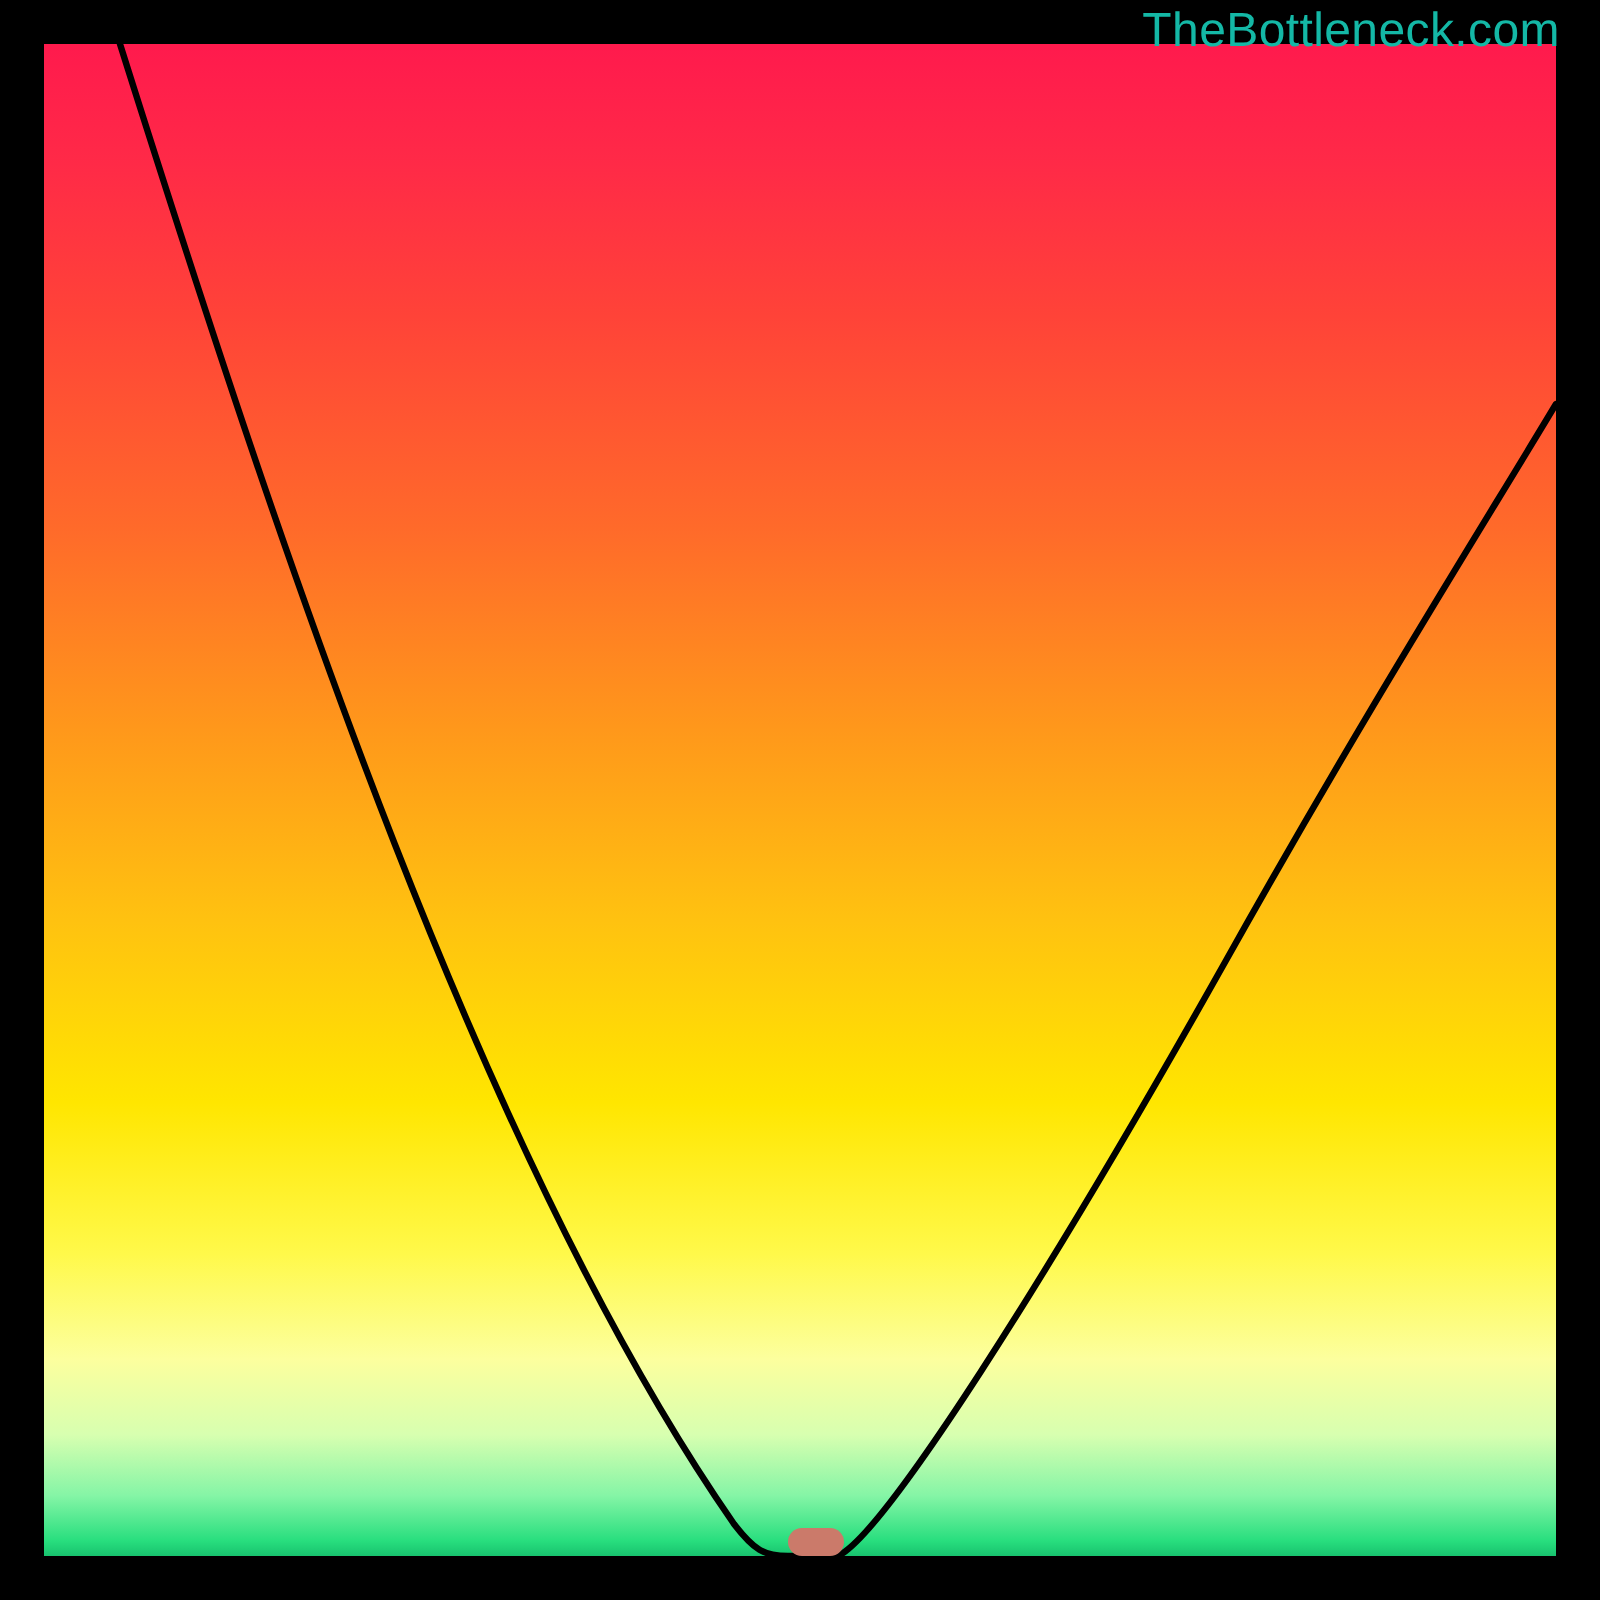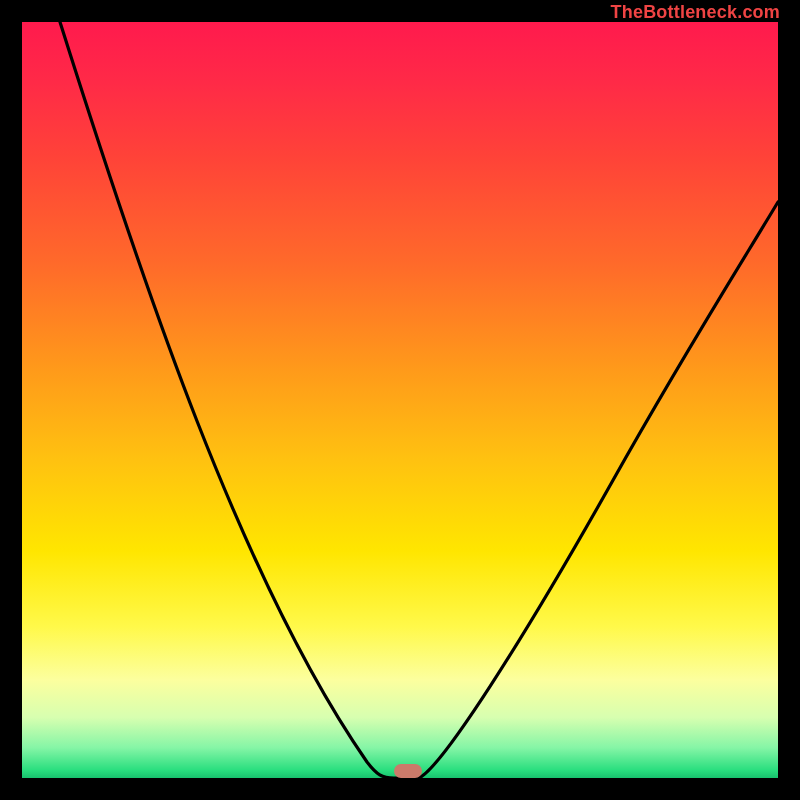--- a/index.html
+++ b/index.html
@@ -40,23 +40,23 @@
       #d7ffb0 92%,
       #85f5a6 96%,
       #28de7e 99%,
       #18c26e 100%
     );
   }
   .attribution {
     position: absolute;
     top: 2px;
     right: 20px;
-    color: #ef4444;
-    font-size: 18px;
-    font-weight: 700;
+    color: #14b8a6;
+    font-size: 24px;
+    font-weight: 400;
     letter-spacing: 0.2px;
   }
   svg.curve {
     position: absolute;
     left: 0;
     top: 0;
     width: 756px;
     height: 756px;
     pointer-events: none;
   }

